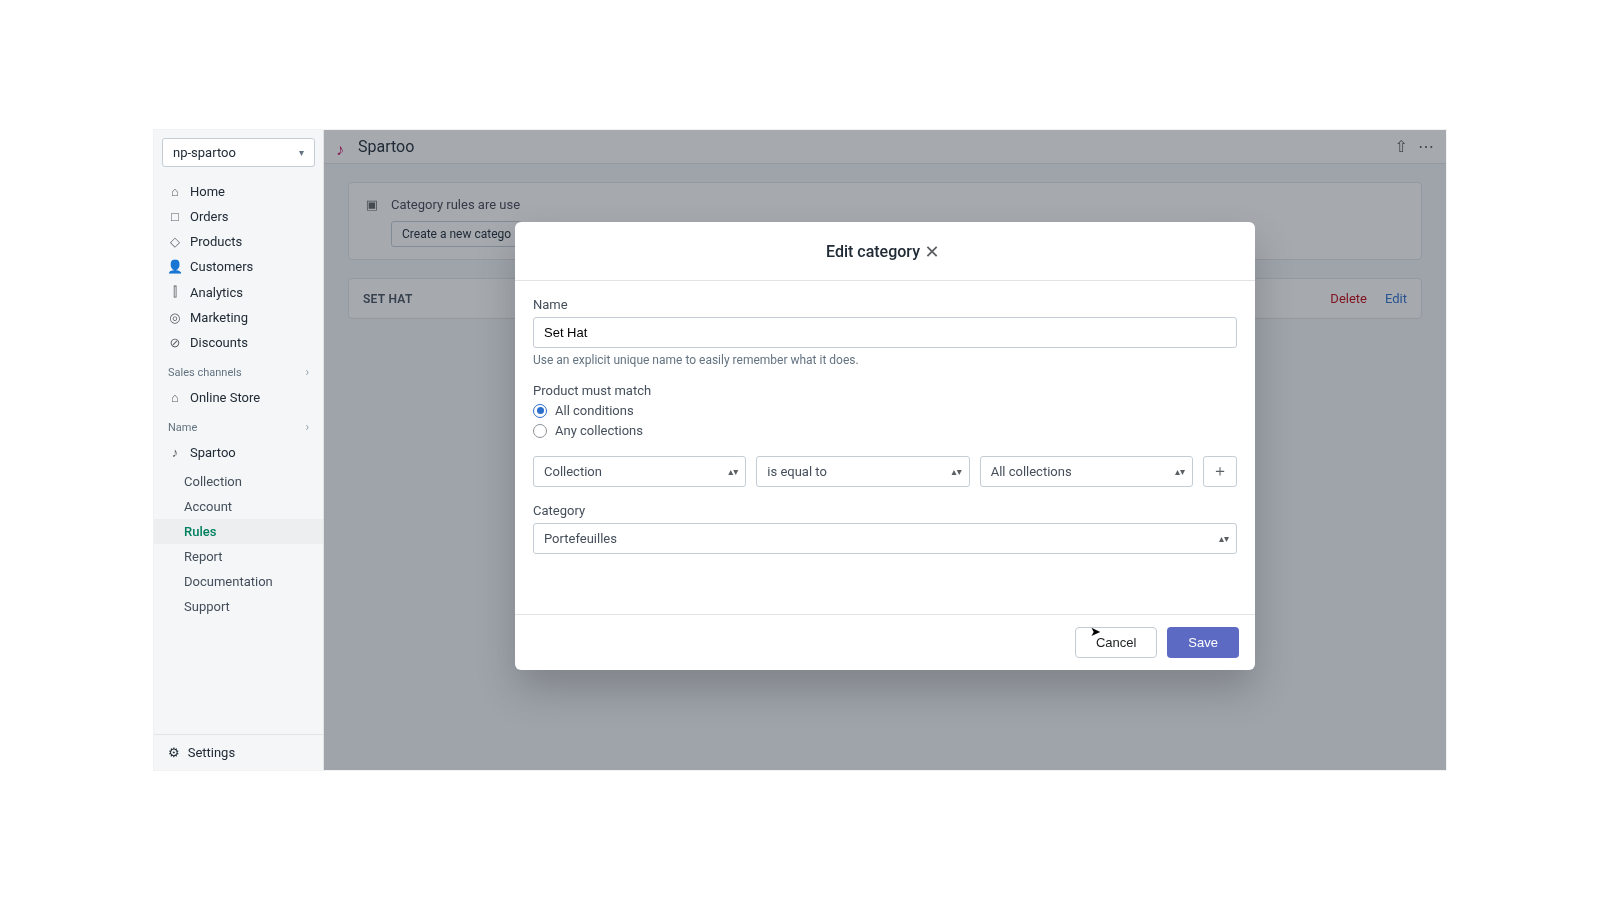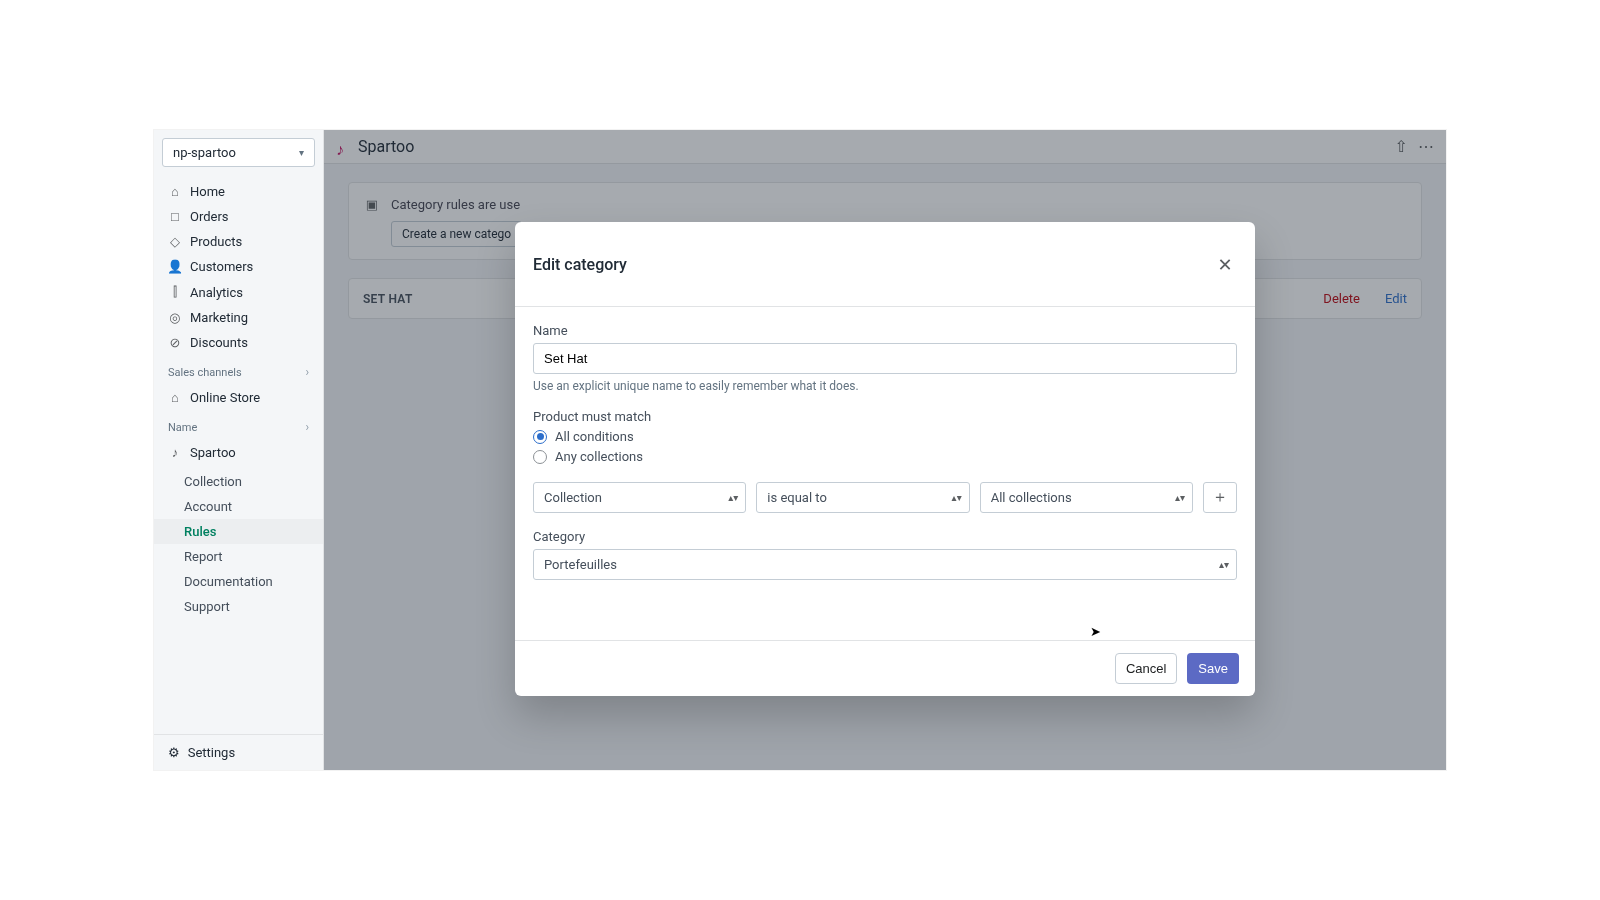--- a/index.html
+++ b/index.html
@@ -29,46 +29,46 @@
   .content { padding: 18px 24px; position:relative; flex:1;}
   .tabs { display:flex; gap:22px; border-bottom:1px solid #e1e3e5; padding:0 10px; margin-bottom:16px;}
   .tab { padding:8px 4px 10px; font-size:13px; color:#637381; cursor:pointer; border-bottom:2px solid transparent;}
   .tab.active { color:#202223; border-bottom-color:#5c6ac4; font-weight:500;}
   .notice-card { background:#fff; border:1px solid #e1e3e5; border-radius:4px; padding:12px 14px; margin-bottom:18px;}
   .notice-row { display:flex; align-items:center; gap:10px; font-size:13px; color:#454552;}
   .notice-row .picon { width:18px; height:18px; display:inline-flex; align-items:center; justify-content:center; color:#5c5f62;}
   .notice-btn { margin-top:8px; margin-left:28px; display:inline-block; padding:5px 10px; font-size:12px; border:1px solid #c4cdd5; background:#fff; border-radius:3px; cursor:pointer;}
   .list-card { background:#fff; border:1px solid #e1e3e5; border-radius:4px; padding:12px 14px; display:flex; align-items:center; justify-content:space-between;}
   .list-card .name { font-size:12px; font-weight:600; color:#454f5b; letter-spacing:0.3px; text-transform:uppercase;}
-  .list-card .actions { display:flex; gap:25px; font-size:13px;}
+  .list-card .actions { display:flex; gap:18px; font-size:13px;}
   .list-card .del { color:#bf0711; cursor:pointer;}
   .list-card .edit { color:#2c6ecb; cursor:pointer;}
   
   .overlay { position:absolute; inset:0; background:rgba(33,43,54,0.4); display:flex; align-items:flex-start; justify-content:center; padding-top:92px;}
   .modal { width:740px; background:#fff; border-radius:6px; box-shadow:0 20px 40px rgba(0,0,0,0.2); overflow:hidden;}
-  .modal-header { display:flex; align-items:center; justify-content:space-between; padding:30px 18px; border-bottom:1px solid #e1e3e5;}
+  .modal-header { display:flex; align-items:center; justify-content:center; padding:17px 18px; border-bottom:1px solid #e1e3e5;}
   .modal-title { font-size:16px; font-weight:500;}
   .modal-close { width:24px; height:24px; display:flex; align-items:center; justify-content:center; color:#5c5f62; cursor:pointer; font-size:18px;}
   .modal-body { padding:16px 18px 20px; font-size:13px; color:#454f5b;}
   .field-label { display:block; margin-bottom:5px; color:#454f5b;}
   .text-input { width:100%; padding:7px 10px; border:1px solid #c4cdd5; border-radius:3px; font-size:13px; background:#fff;}
   .help-text { font-size:12px; color:#637381; margin-top:5px;}
   .section-gap { height:16px; }
   .radio-row { display:flex; align-items:center; gap:8px; margin:5px 0; cursor:pointer;}
   .radio-outer { width:14px; height:14px; border:1px solid #8c9196; border-radius:50%; display:inline-flex; align-items:center; justify-content:center;}
   .radio-outer.checked { border-color:#2c6ecb;}
   .radio-inner { width:7px; height:7px; background:#2c6ecb; border-radius:50%; display:none;}
   .radio-outer.checked .radio-inner { display:block;}
   .cond-row { display:flex; gap:10px; margin-top:18px;}
   .select { position:relative; flex:1; }
   .select-box { width:100%; padding:7px 36px 7px 10px; border:1px solid #c4cdd5; border-radius:3px; background:#fff; font-size:13px; text-align:left; cursor:pointer;}
   .select-caret { position:absolute; right:8px; top:50%; transform:translateY(-50%); font-size:10px; color:#5c5f62; line-height:1;}
   .add-btn { width:34px; border:1px solid #c4cdd5; border-radius:3px; background:#fff; display:flex; align-items:center; justify-content:center; cursor:pointer; font-size:16px; color:#5c5f62;}
   .modal-footer { padding:12px 16px; border-top:1px solid #e1e3e5; display:flex; justify-content:flex-end; gap:10px;}
-  .btn { padding:7px 10px; font-size:13px; border-radius:4px; cursor:pointer; border:1px solid transparent;}
+  .btn { padding:7px 20px; font-size:13px; border-radius:4px; cursor:pointer; border:1px solid transparent;}
   .btn-secondary { background:#fff; border-color:#c4cdd5; color:#202223;}
   .btn-primary { background:#5c6ac4; color:#fff;}
   .cursor-fake { position:absolute; left:766px; top:494px; font-size:13px; color:#000; pointer-events:none;}
   
   .caption-banner { position:absolute; left:50%; transform:translateX(-50%); bottom:6px; background:#c2185b; color:#fff; padding:12px 32px; font-size:22px; letter-spacing:3px; font-weight:500;}
 </style>
 </head>
 <body>
 
 <div class="viewport">

